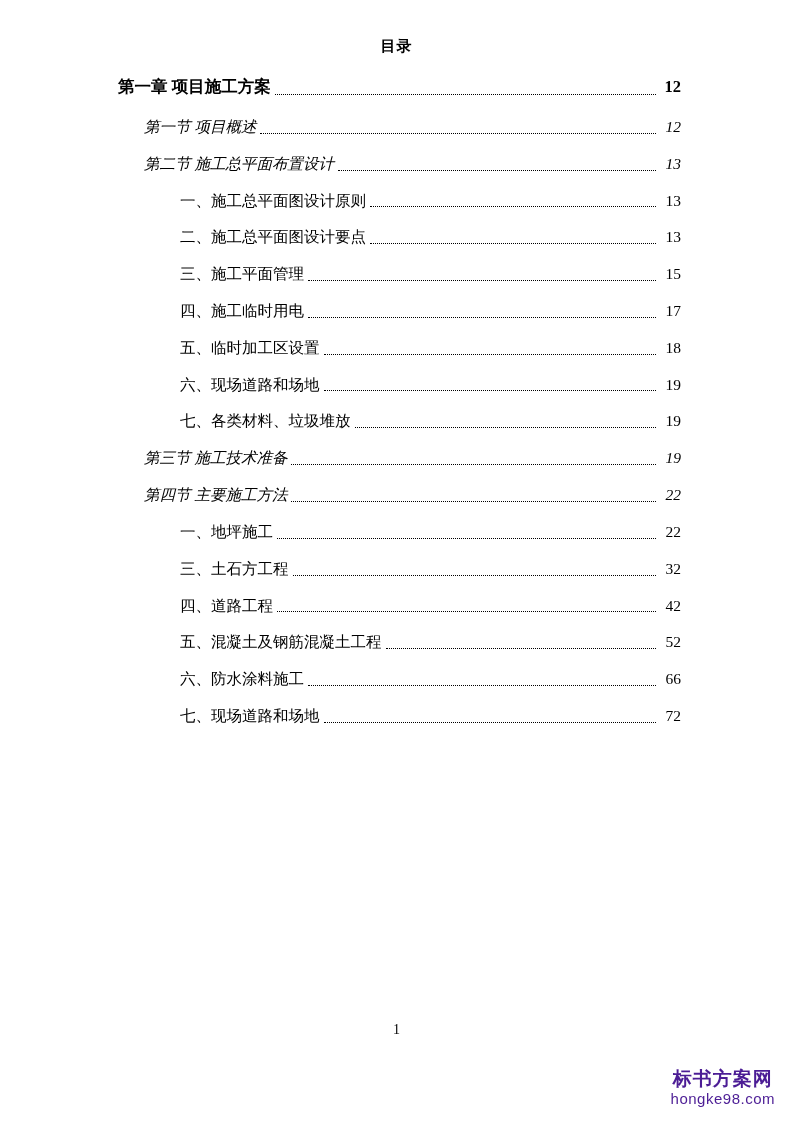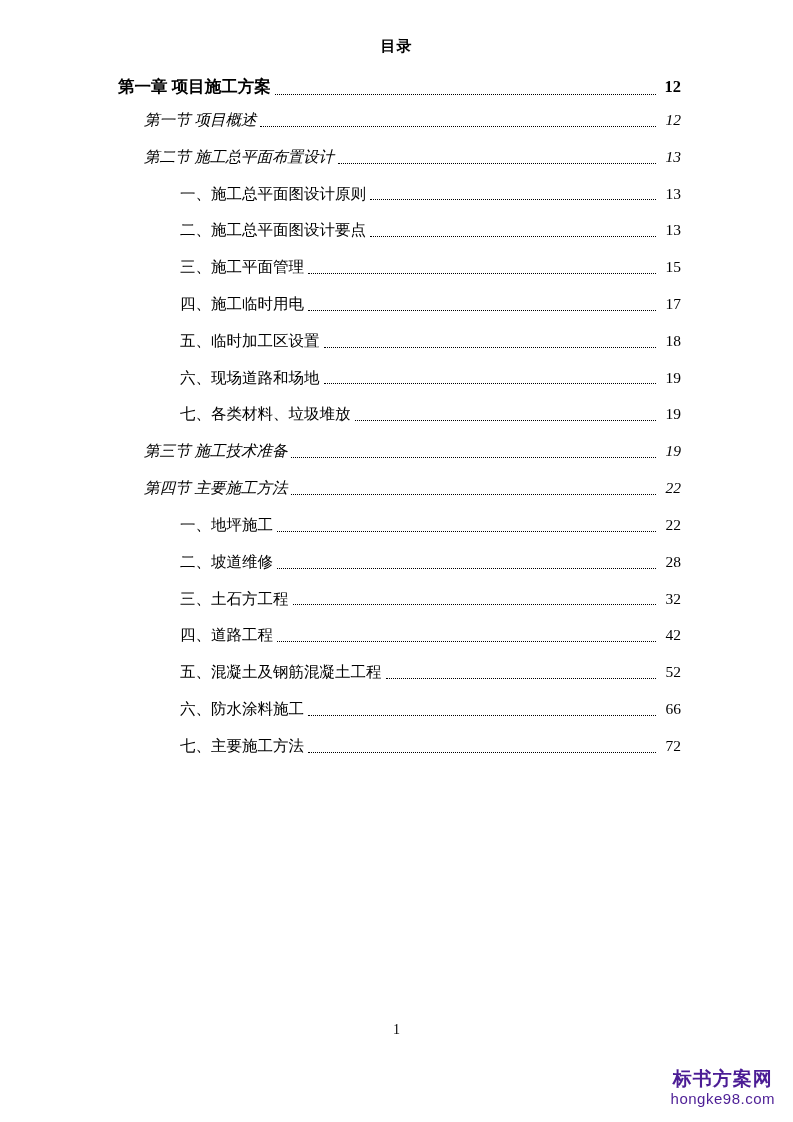--- a/index.html
+++ b/index.html
@@ -43,21 +43,21 @@
     display: flex;
     align-items: flex-end;
     font-size: 15.5px;
     line-height: 1.15;
     margin-bottom: 19px;
     white-space: nowrap;
   }
   .toc-row.level1 {
     font-weight: bold;
     font-size: 16.5px;
-    margin-bottom: 14px;
+    margin-bottom: 21px;
     padding-left: 0px;
   }
   .toc-row.level2 {
     padding-left: 26px;
     font-style: italic;
   }
   .toc-row.level3 {
     padding-left: 62px;
   }
   .toc-label {
@@ -174,46 +174,41 @@
         <span class="toc-label">第四节  主要施工方法</span>
         <span class="toc-dots"></span>
         <span class="toc-page">22</span>
       </div>
       <div class="toc-row level3">
         <span class="toc-label">一、地坪施工</span>
         <span class="toc-dots"></span>
         <span class="toc-page">22</span>
       </div>
       <div class="toc-row level3">
-        <span class="toc-label">二、坡道维修</span>
-        <span class="toc-dots"></span>
-        <span class="toc-page">28</span>
-      </div>
-      <div class="toc-row level3">
         <span class="toc-label">三、土石方工程</span>
         <span class="toc-dots"></span>
         <span class="toc-page">32</span>
       </div>
       <div class="toc-row level3">
         <span class="toc-label">四、道路工程</span>
         <span class="toc-dots"></span>
         <span class="toc-page">42</span>
       </div>
       <div class="toc-row level3">
         <span class="toc-label">五、混凝土及钢筋混凝土工程</span>
         <span class="toc-dots"></span>
         <span class="toc-page">52</span>
       </div>
       <div class="toc-row level3">
         <span class="toc-label">六、防水涂料施工</span>
         <span class="toc-dots"></span>
         <span class="toc-page">66</span>
       </div>
       <div class="toc-row level3">
-        <span class="toc-label">七、主要施工方法</span>
+        <span class="toc-label">七、现场道路和场地</span>
         <span class="toc-dots"></span>
         <span class="toc-page">72</span>
       </div>
     </div>
 
   <div class="page-number">1</div>
 
   <div class="watermark" style="color: #4c1d95;">
     <div class="wm-cn">标书方案网</div>
     <div class="wm-en">hongke98.com</div>

